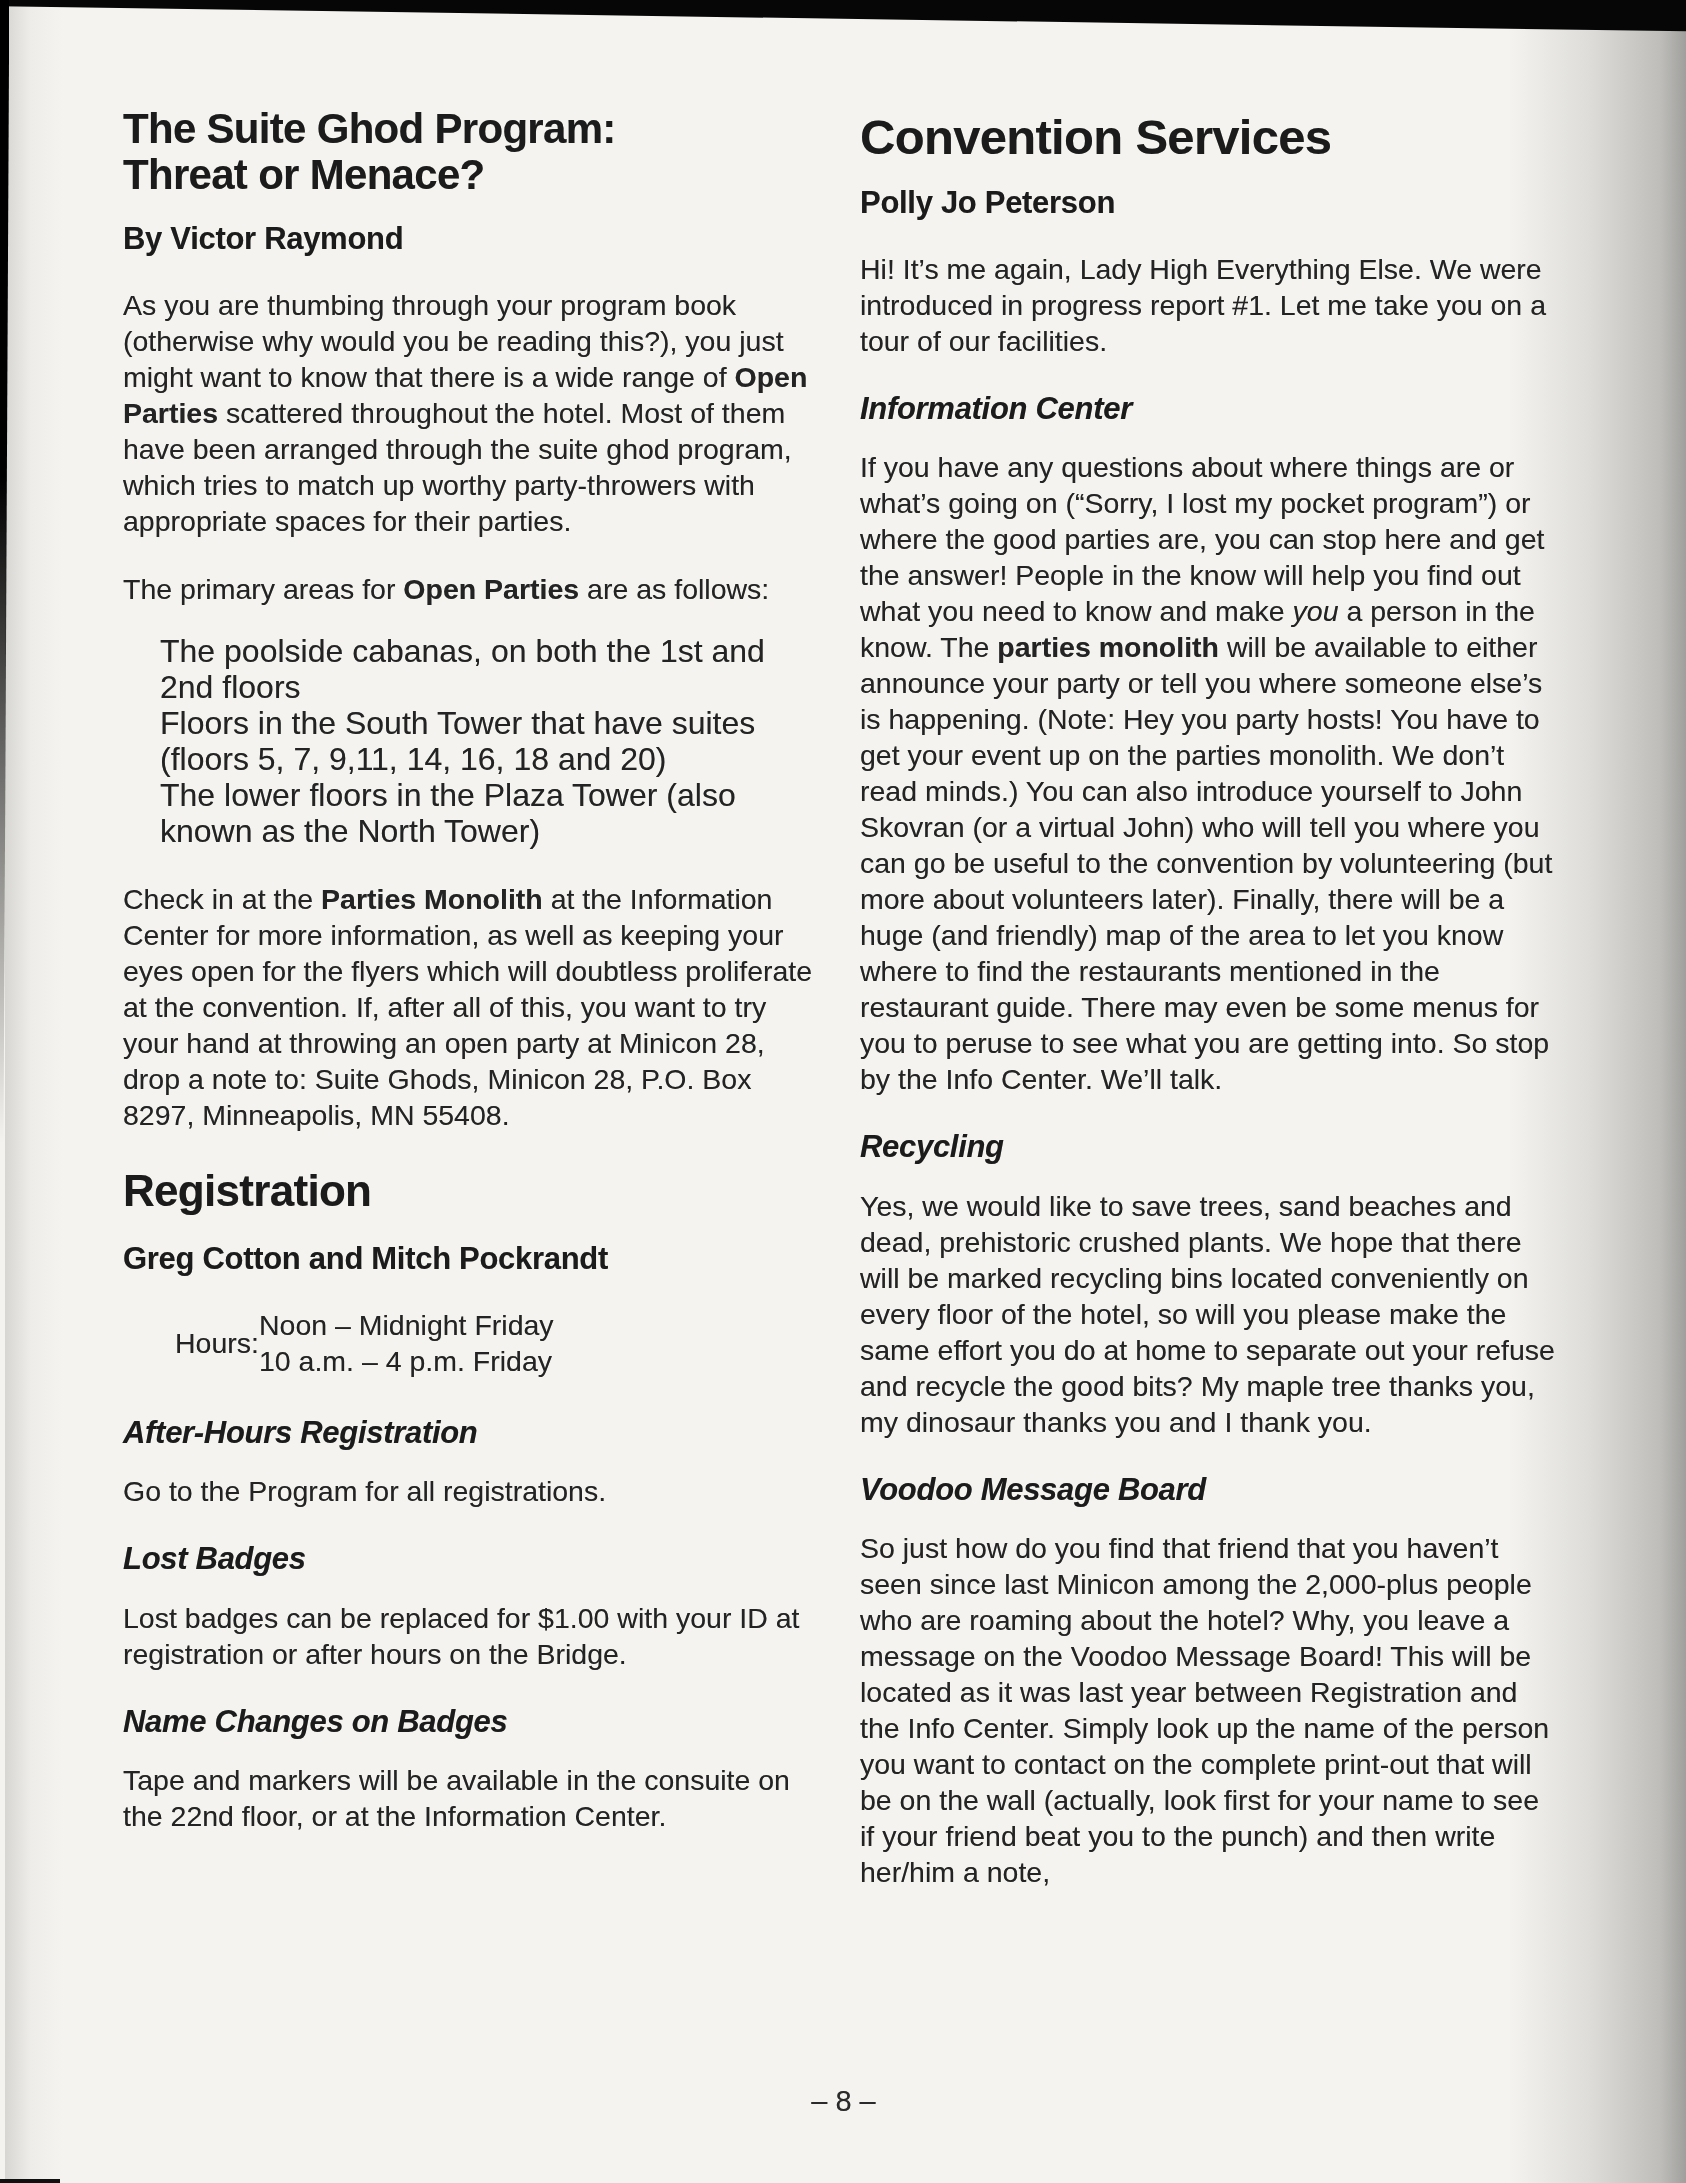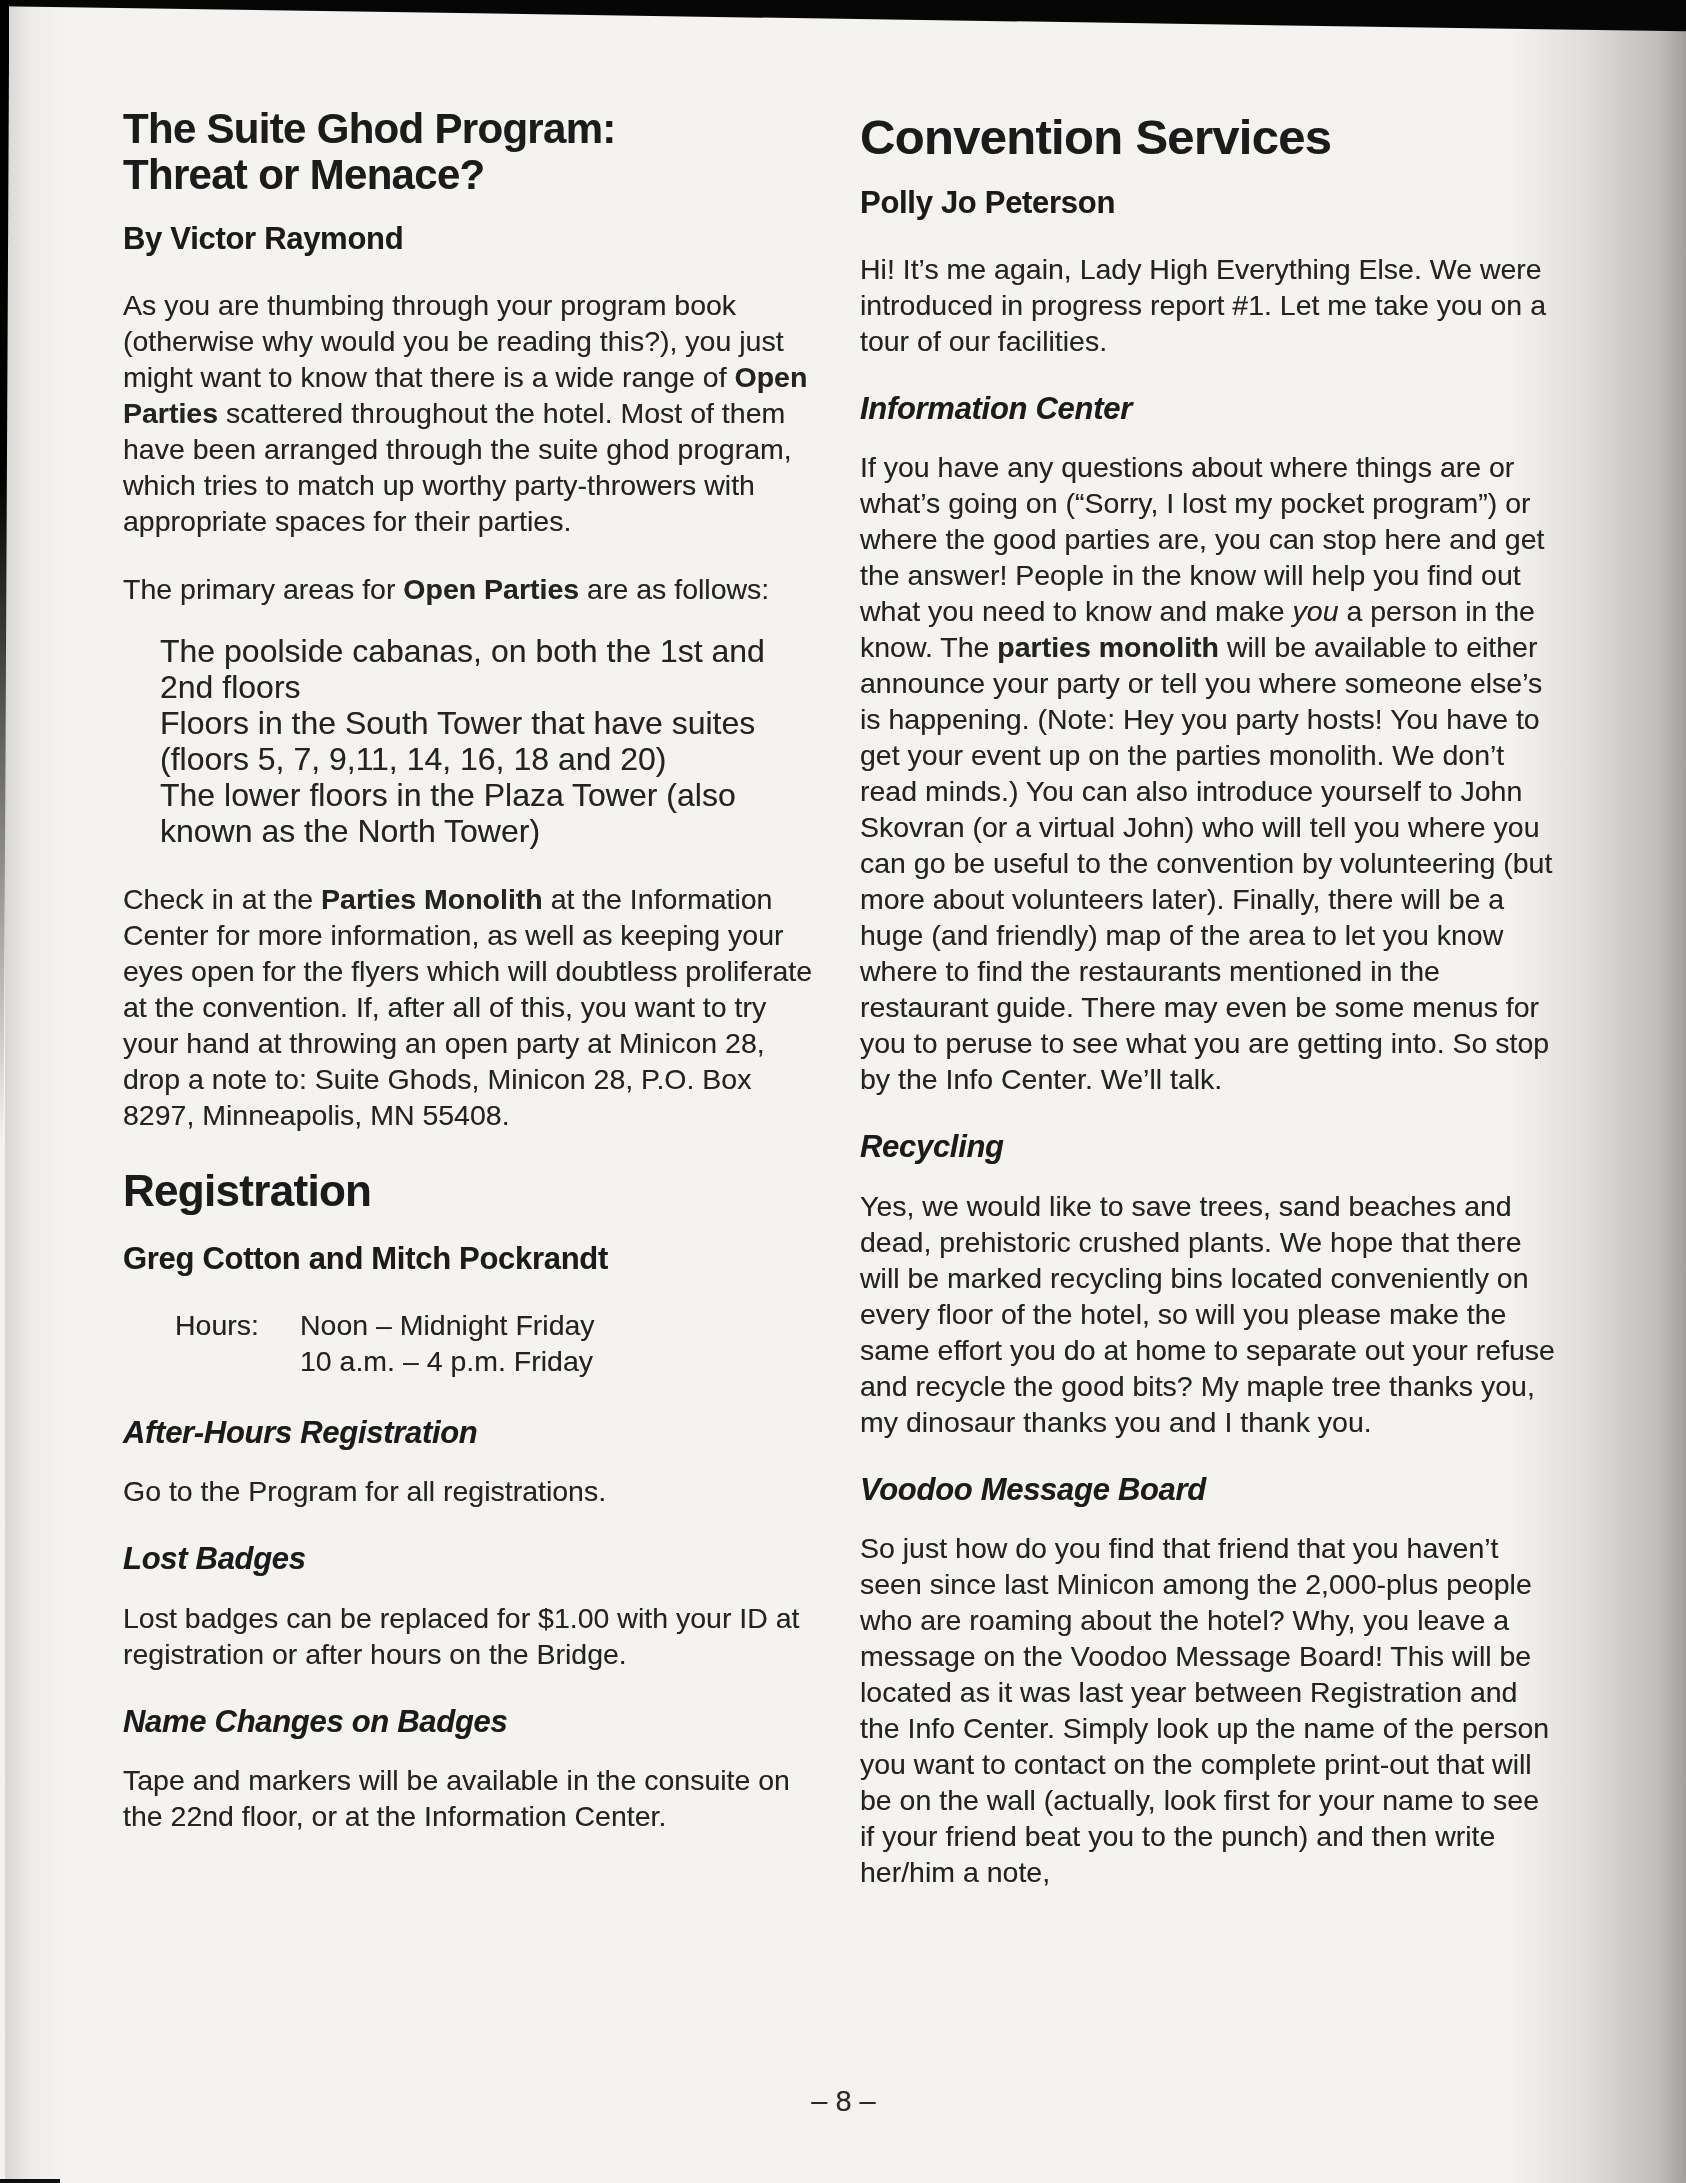--- a/index.html
+++ b/index.html
@@ -44,23 +44,23 @@
     font-size:28.5px; line-height:36px;
   }
   .mb-sm { margin-bottom:26.5px; }
   .seg-b { font-weight:700; }
   .seg-i { font-style:italic; }
 
   .open-party-list { margin:0 0 32px 0; padding-left:37px; }
   .list-item { margin:0; font-size:32px; line-height:36px; }
 
   .hours-row {
-    display:flex; gap:41px;
+    display:flex; 
     margin:0 0 36px 0; padding-left:52px;
-    font-size:28.5px; line-height:36px;
+    font-size:28.5px; line-height:36px;align-items:center;
   }
   .hours-line { display:block; }
 
   .page-number {
     position:absolute; left:0; right:0; bottom:65px;
     text-align:center; font-size:29px; color:#2a2a2a;
   }
 
   
   .scan-top {

